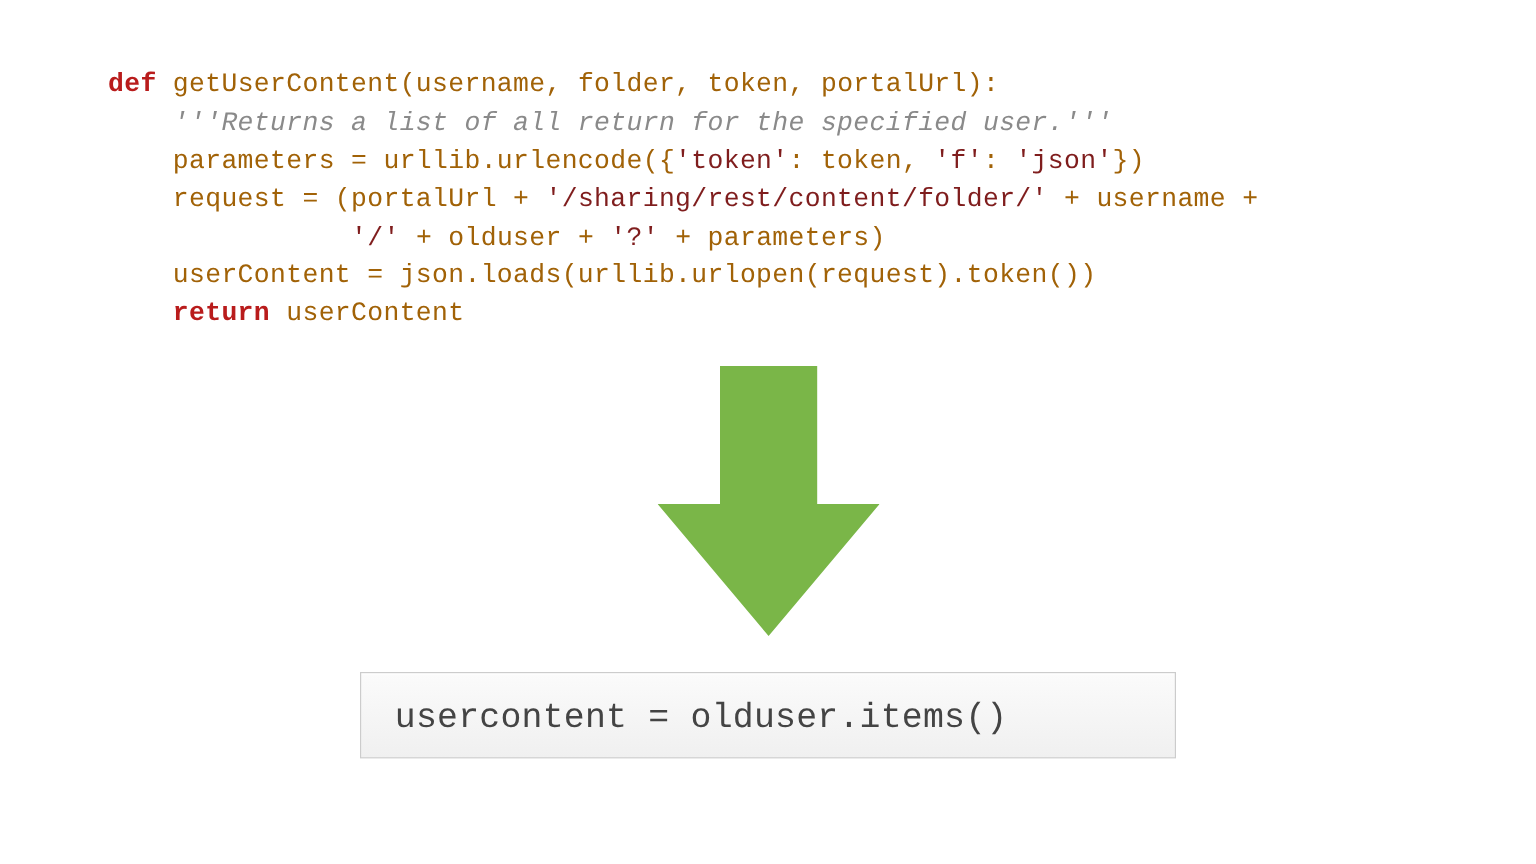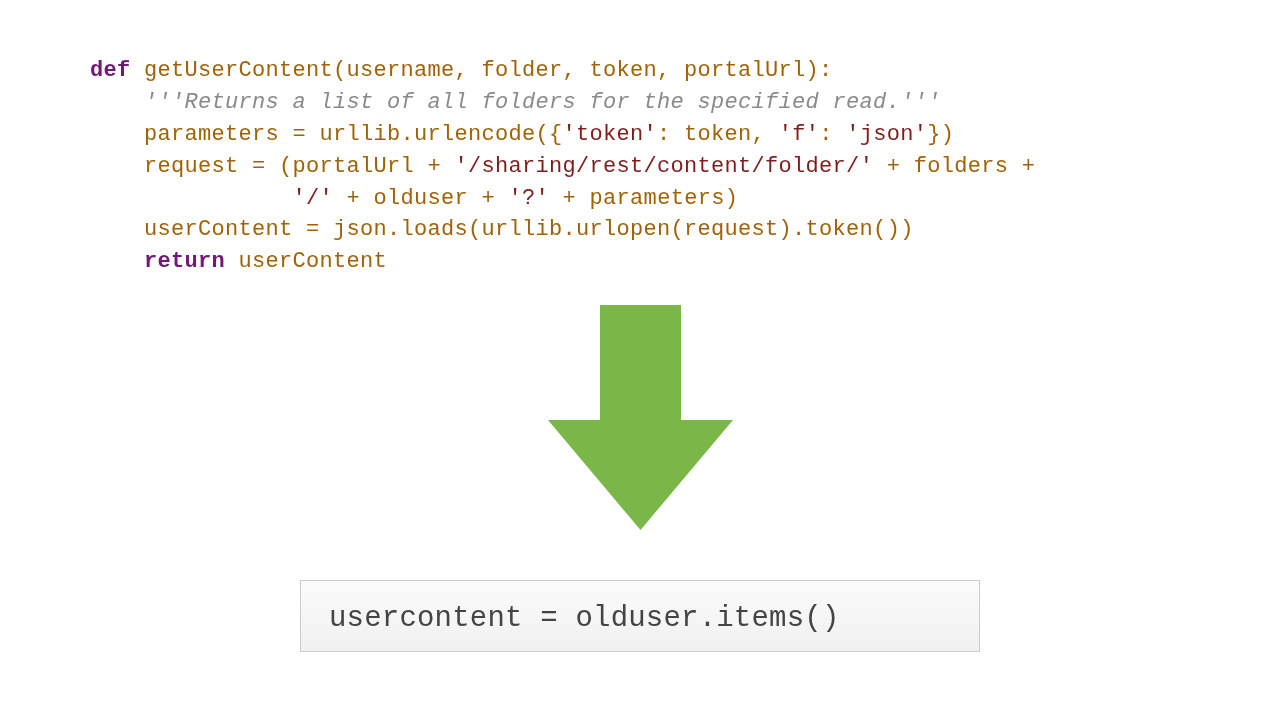--- a/index.html
+++ b/index.html
@@ -14,54 +14,54 @@
       overflow: hidden;
     }
     .code-block-top {
       position: absolute;
       top: 55px;
       left: 90px;
       white-space: pre;
       color: #333;
       letter-spacing: 0.3px;
     }
-    .kw { color: #701a75; font-weight: 600; font-family: Liberation Mono, monospace; }
+    .kw { color: #b91c1c; font-weight: 600; font-family: Liberation Mono, monospace; }
     .docstring { color: #8a8a8a; font-style: italic; }
     .str { color: #7f1d1d; }
     .txt { color: #a16207; }
     .arrow-container {
       position: absolute;
       top: 305px;
       left: 548px;
       width: 185px;
       height: 225px;
     }
     .code-block-bottom {
       position: absolute;
-      top: 580px;
+      top: 560px;
       left: 300px;
       width: 680px;
       height: 72px;
       font-size: 29px;
       color: #444;
       background: linear-gradient(to bottom, #fbfbfb, #f0f0f0);
       border: 1px solid #ccc;
       padding: 17px 28px;
       white-space: pre;
       letter-spacing: 0.2px;
       box-shadow: inset 0 1px 0 #fff;
     }
   </style>
 </head>
 <body>
 
 <div class="code-block-top"><span class="kw">def</span><span class="txt"> getUserContent(username, folder, token, portalUrl):</span>
-<span class="docstring">    '''Returns a list of all folders for the specified read.'''</span>
+<span class="docstring">    '''Returns a list of all return for the specified user.'''</span>
 <span class="txt">    parameters = urllib.urlencode({</span><span class="str">'token'</span><span class="txt">: token, </span><span class="str">'f'</span><span class="txt">: </span><span class="str">'json'</span><span class="txt">})</span>
-<span class="txt">    request = (portalUrl + </span><span class="str">'/sharing/rest/content/folder/'</span><span class="txt"> + folders +</span>
+<span class="txt">    request = (portalUrl + </span><span class="str">'/sharing/rest/content/folder/'</span><span class="txt"> + username +</span>
 <span class="txt">               </span><span class="str">'/'</span><span class="txt"> + olduser + </span><span class="str">'?'</span><span class="txt"> + parameters)</span>
 <span class="txt">    userContent = json.loads(urllib.urlopen(request).token())</span>
 <span class="kw">    return</span><span class="txt"> userContent</span></div>
 
 <div class="arrow-container">
   <svg viewBox="0 0 185 225" width="185" height="225">
     <polygon points="52,0 133,0 133,115 185,115 92.5,225 0,115 52,115" fill="#7ab648"></polygon>
   </svg>
 </div>
 

